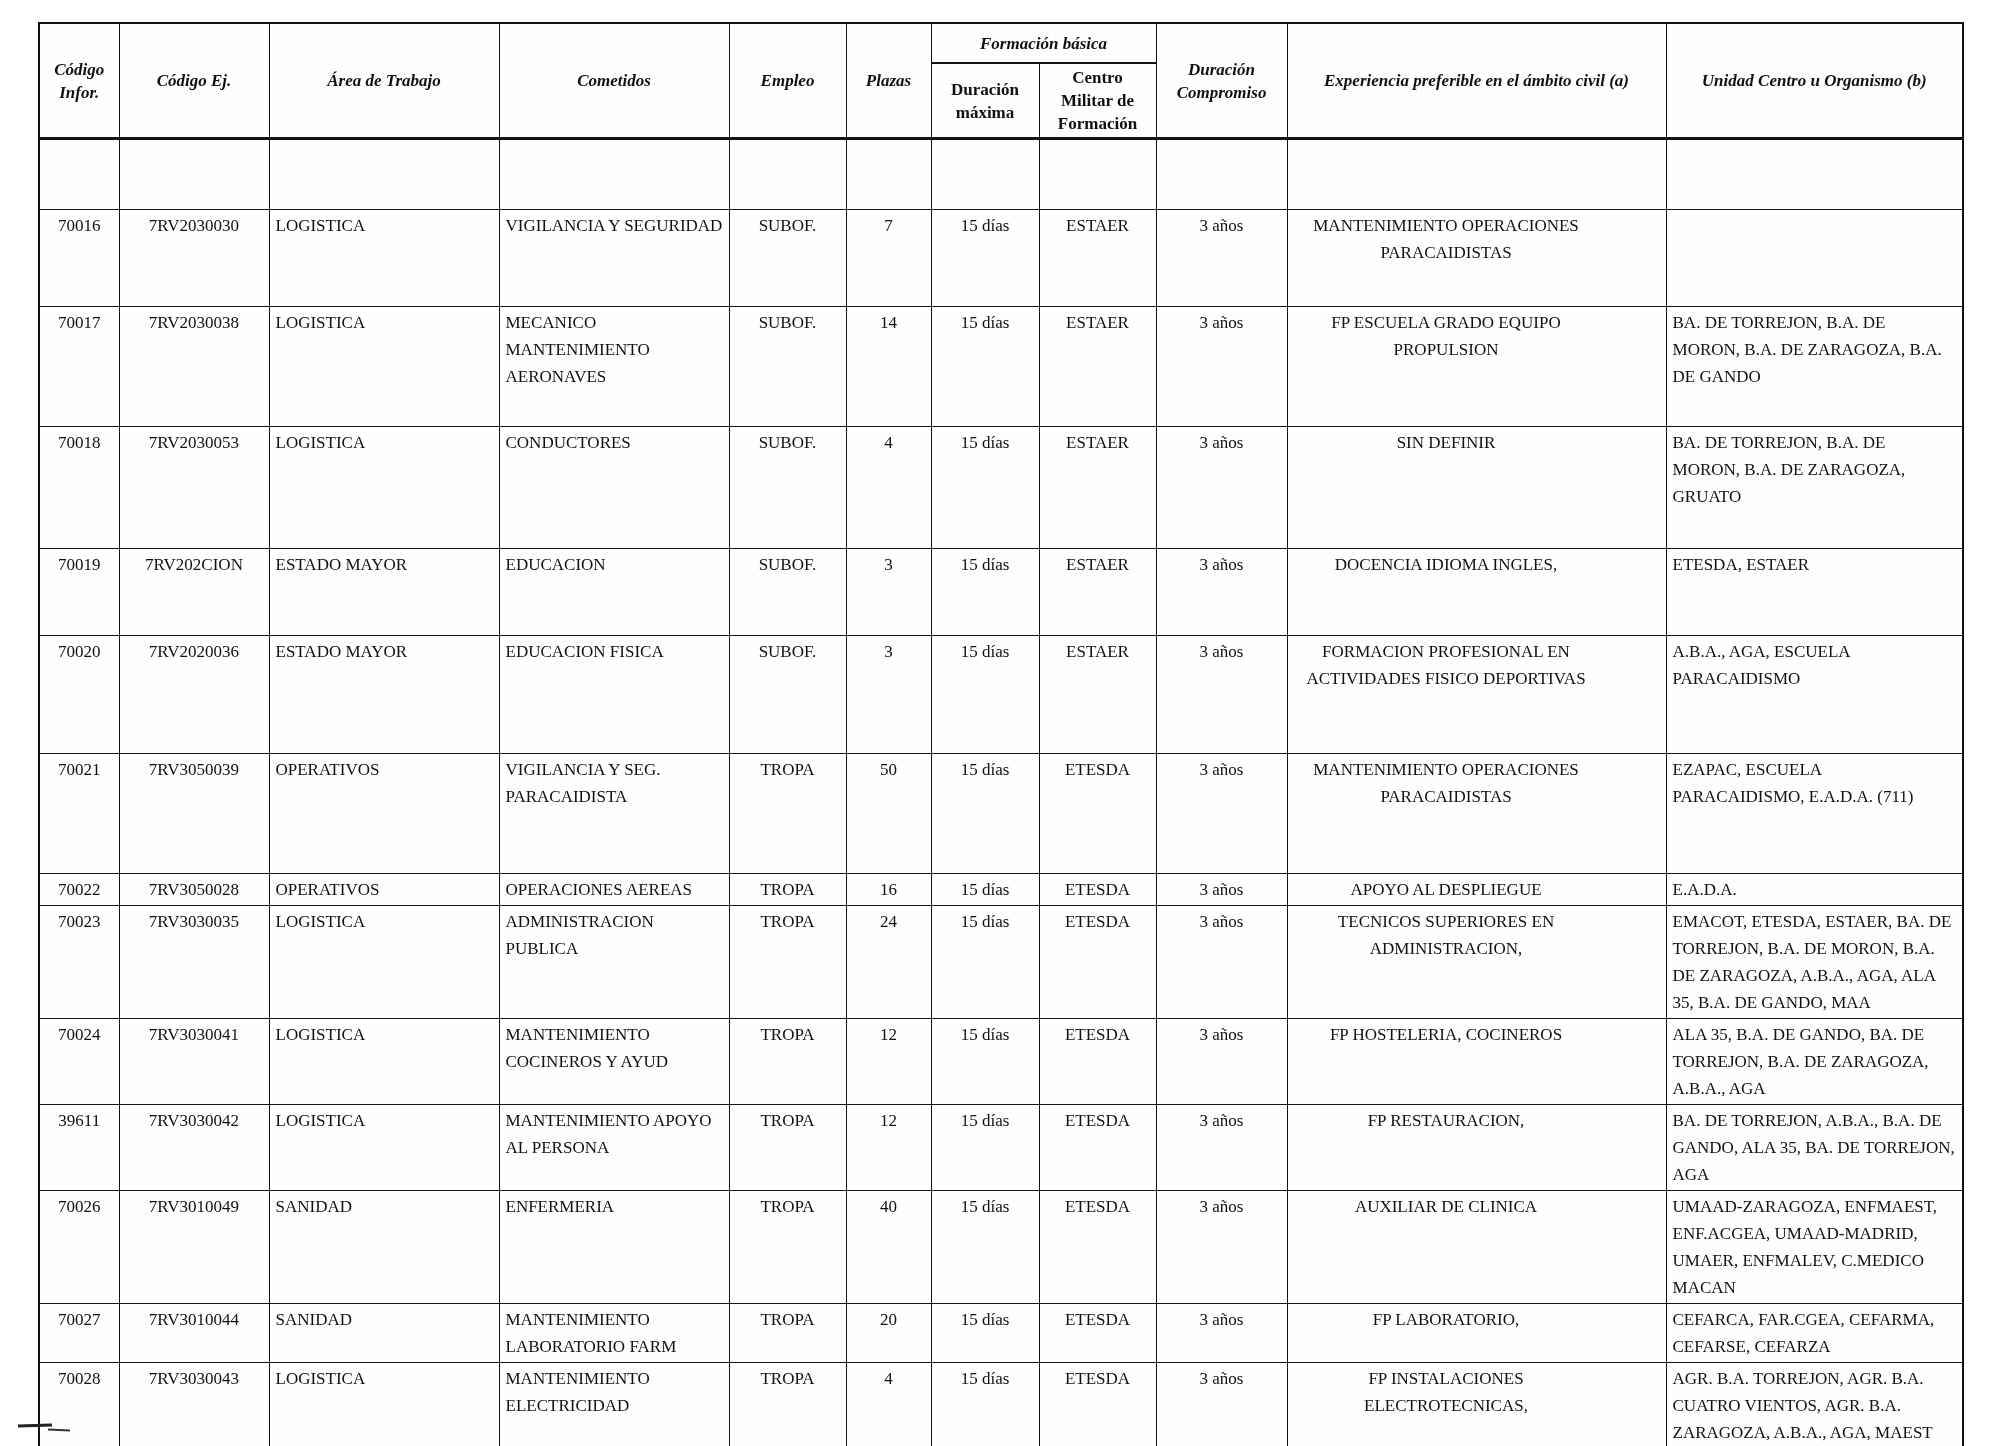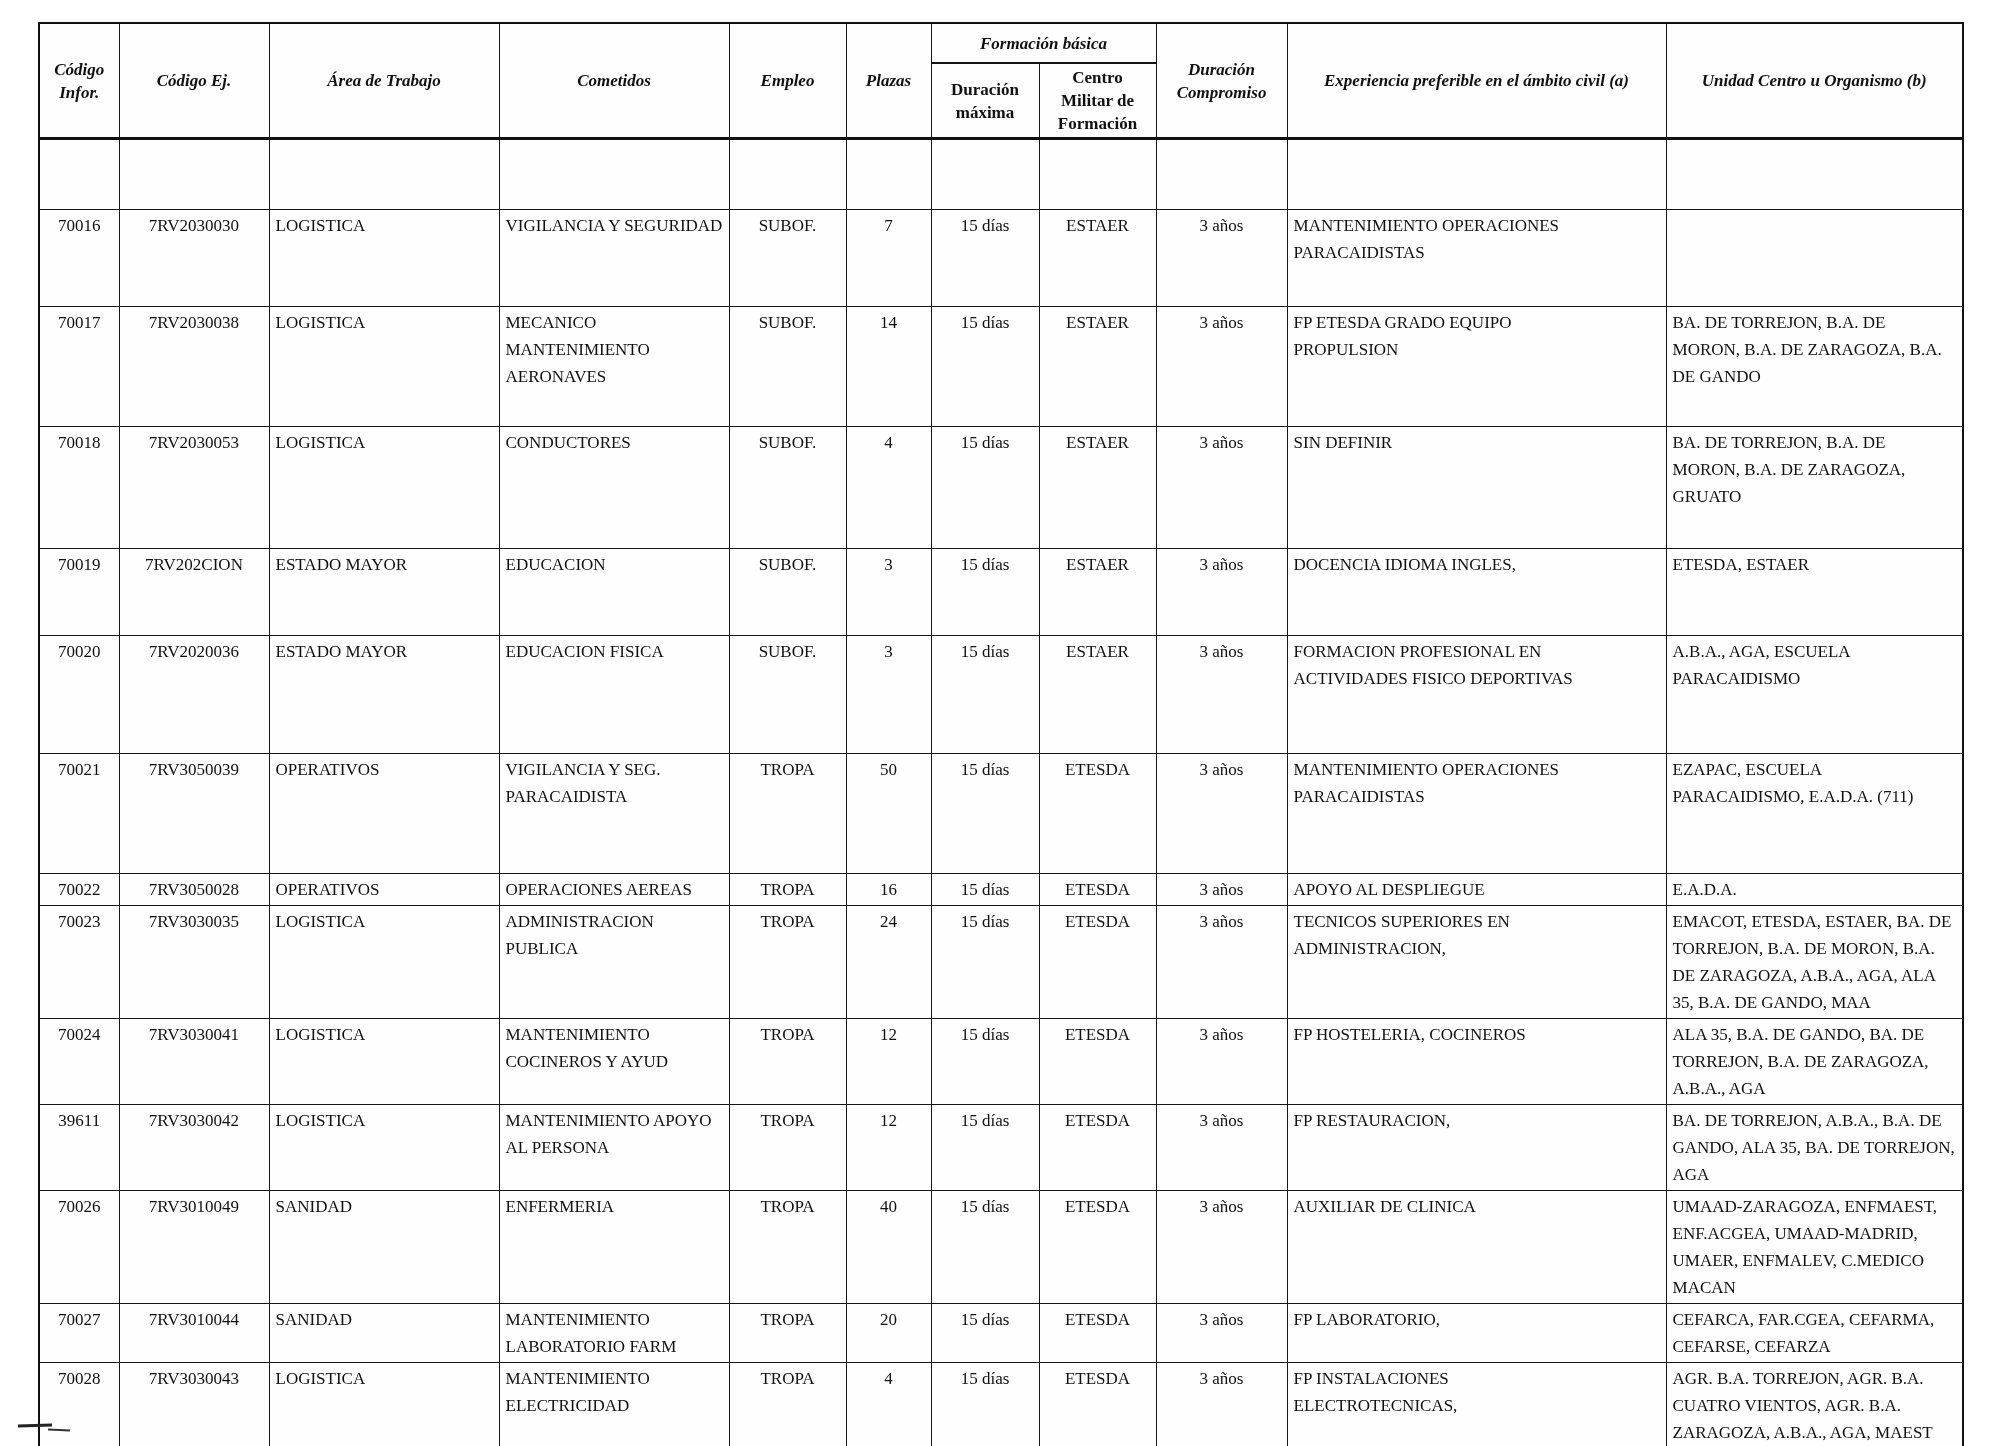--- a/index.html
+++ b/index.html
@@ -33,21 +33,21 @@
     vertical-align:middle;
     line-height:23px;
     border-bottom-width:2px;
   }
   table.doc{border:2.5px solid #111;}
   thead tr.h1 th{height:34px;font-style:italic;}
   thead tr.h2 th{height:66px;}
   thead{border-bottom:3px solid #111;}
   td.c-center{text-align:center;padding:2px 2px;}
   td.c-left{text-align:left;}
-  td.c-exp{text-align:left;vertical-align:bottom;padding-bottom:3px;}
+  td.c-exp{text-align:center;vertical-align:bottom;padding-bottom:3px;}
   td.c-exp .inner{max-width:305px;}
   td.c-unidad .inner{max-width:286px;}
   
   tbody tr:nth-child(1){height:71px;}
   tbody tr:nth-child(2){height:97px;}
   tbody tr:nth-child(3){height:120px;padding-left:16px;}
   tbody tr:nth-child(4){height:122px;padding-left:44px;}
   tbody tr:nth-child(5){height:87px;}
   tbody tr:nth-child(6){height:118px;}
   tbody tr:nth-child(7){height:120px;}
@@ -193,21 +193,21 @@
           <td class="c-center">
             <div class="inner">15 días</div>
           </td>
           <td class="c-center">
             <div class="inner">ESTAER</div>
           </td>
           <td class="c-center">
             <div class="inner">3 años</div>
           </td>
           <td class="c-exp">
-            <div class="inner">FP ETESDA GRADO EQUIPO PROPULSION</div>
+            <div class="inner">FP ESCUELA GRADO EQUIPO PROPULSION</div>
           </td>
           <td class="c-left c-unidad">
             <div class="inner">BA. DE TORREJON, B.A. DE MORON, B.A. DE ZARAGOZA, B.A. DE GANDO</div>
           </td>
         </tr>
         <tr>
           <td class="c-center">
             <div class="inner">70018</div>
           </td>
           <td class="c-center">

